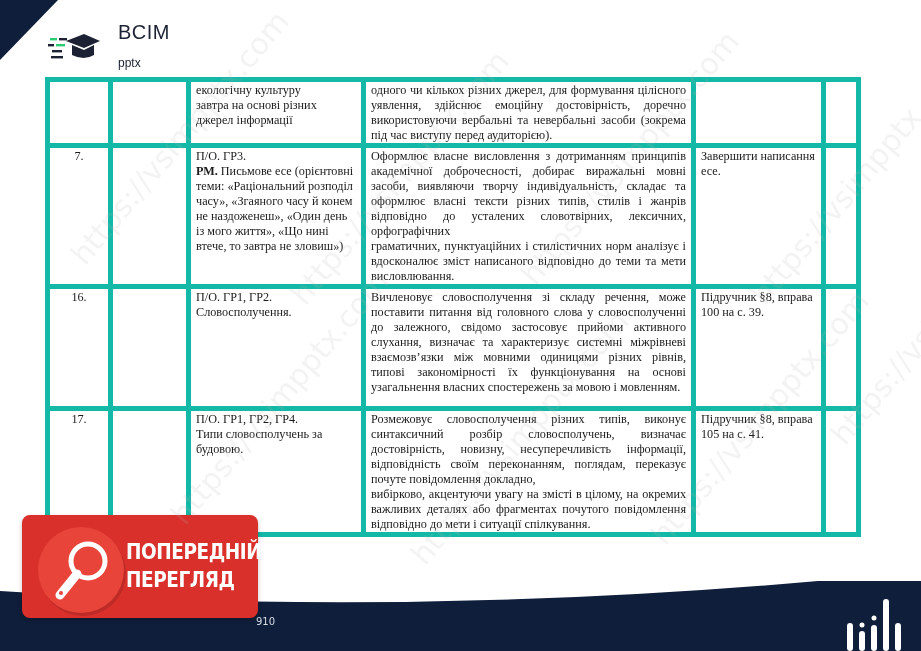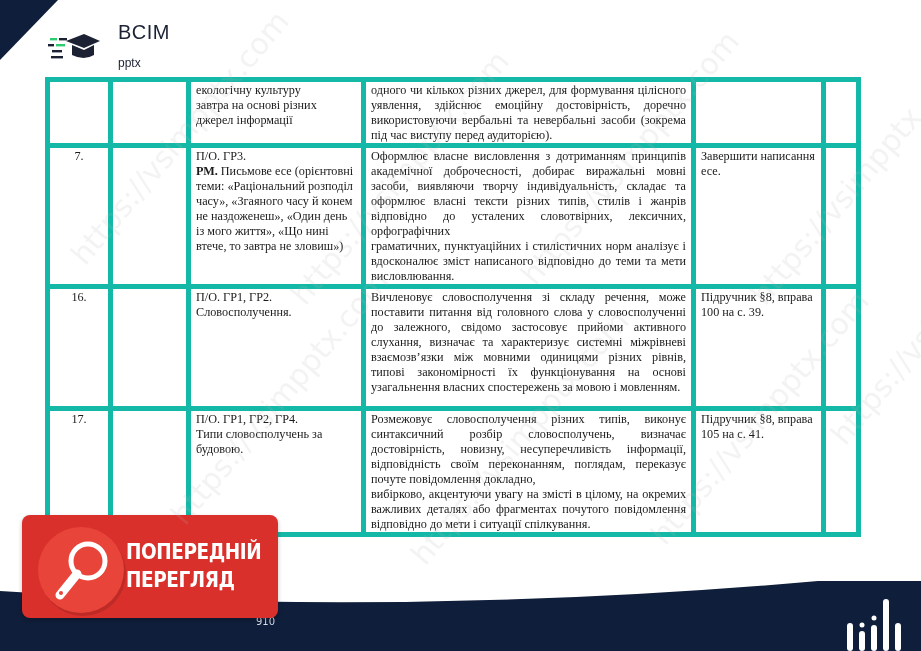--- a/index.html
+++ b/index.html
@@ -39,21 +39,20 @@
   .page-num {
     position: absolute; left: 256px; top: 616px;
     font-family: "DejaVu Sans", sans-serif; font-size: 10px; color: #d9dde6;
   }
   .bars { position: absolute; right: 8px; bottom: 0; width: 70px; height: 70px; }
 
   .preview-badge {
     position: absolute; left: 22px; top: 515px; width: 236px; height: 103px;
     background: #d9302c; border-radius: 8px;
     box-shadow: 0 2px 4px rgba(0,0,0,0.25);
-    padding-left: 20px;
   }
   .preview-circle {
     position: absolute; left: 16px; top: 12px; width: 86px; height: 86px;
     border-radius: 50%; background: #e8443a;
     box-shadow: 2px 3px 0 rgba(0,0,0,0.12);
   }
   .preview-text {
     position: absolute; left: 104px; top: 23px;
     font-family: "DejaVu Sans", sans-serif; font-weight: bold;
     font-size: 21px; line-height: 28px; color: #ffffff;

